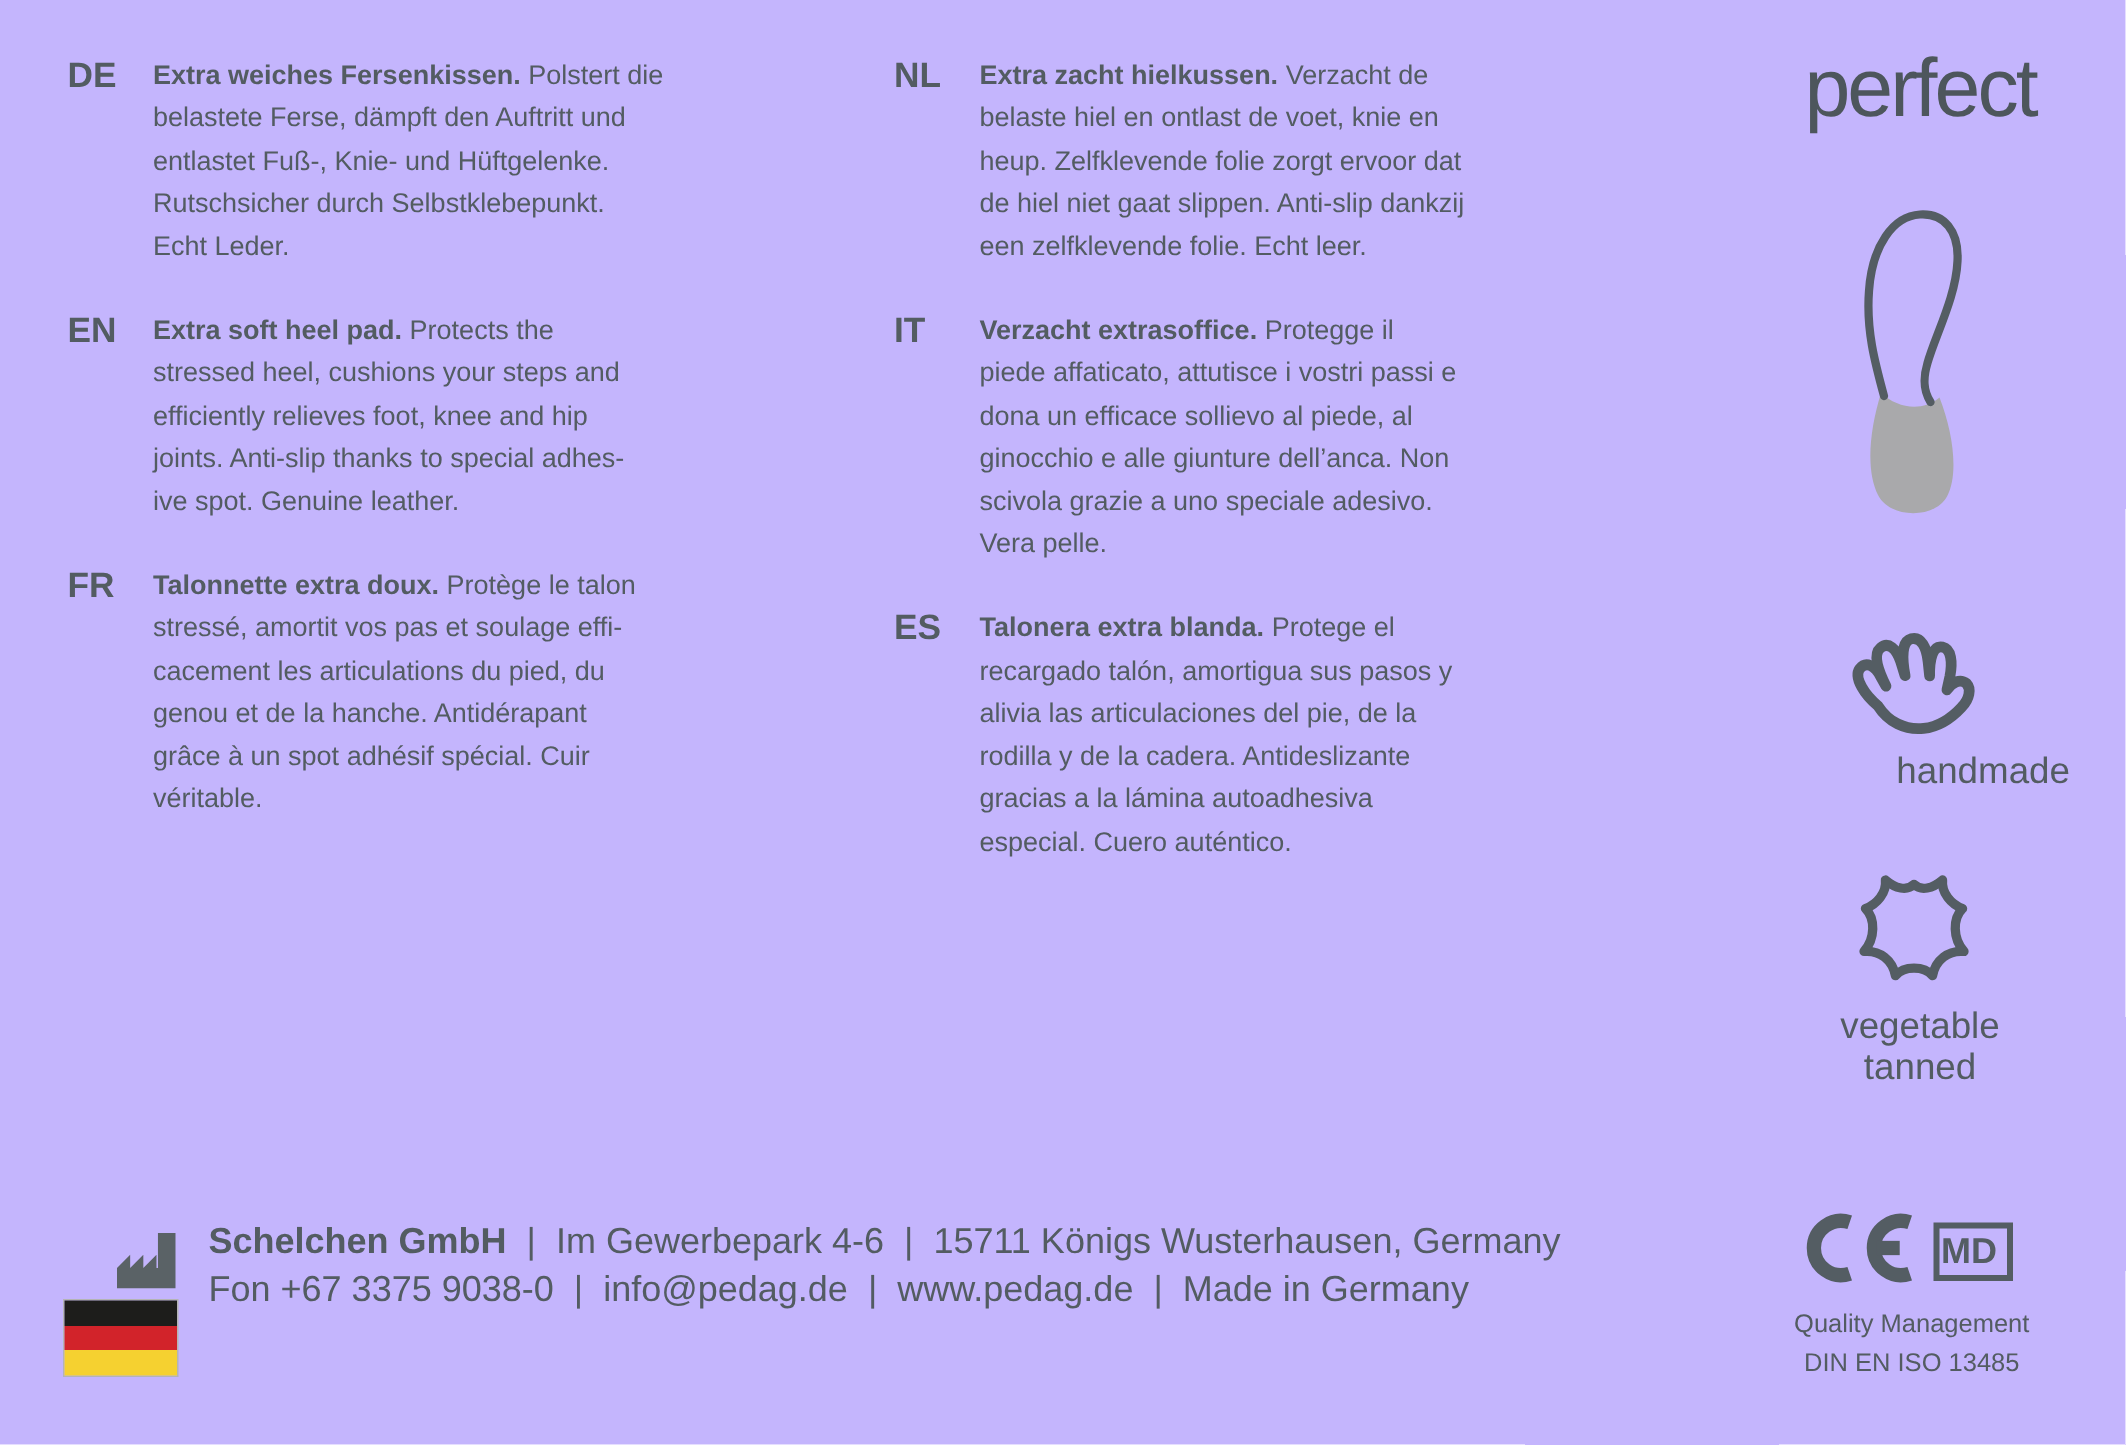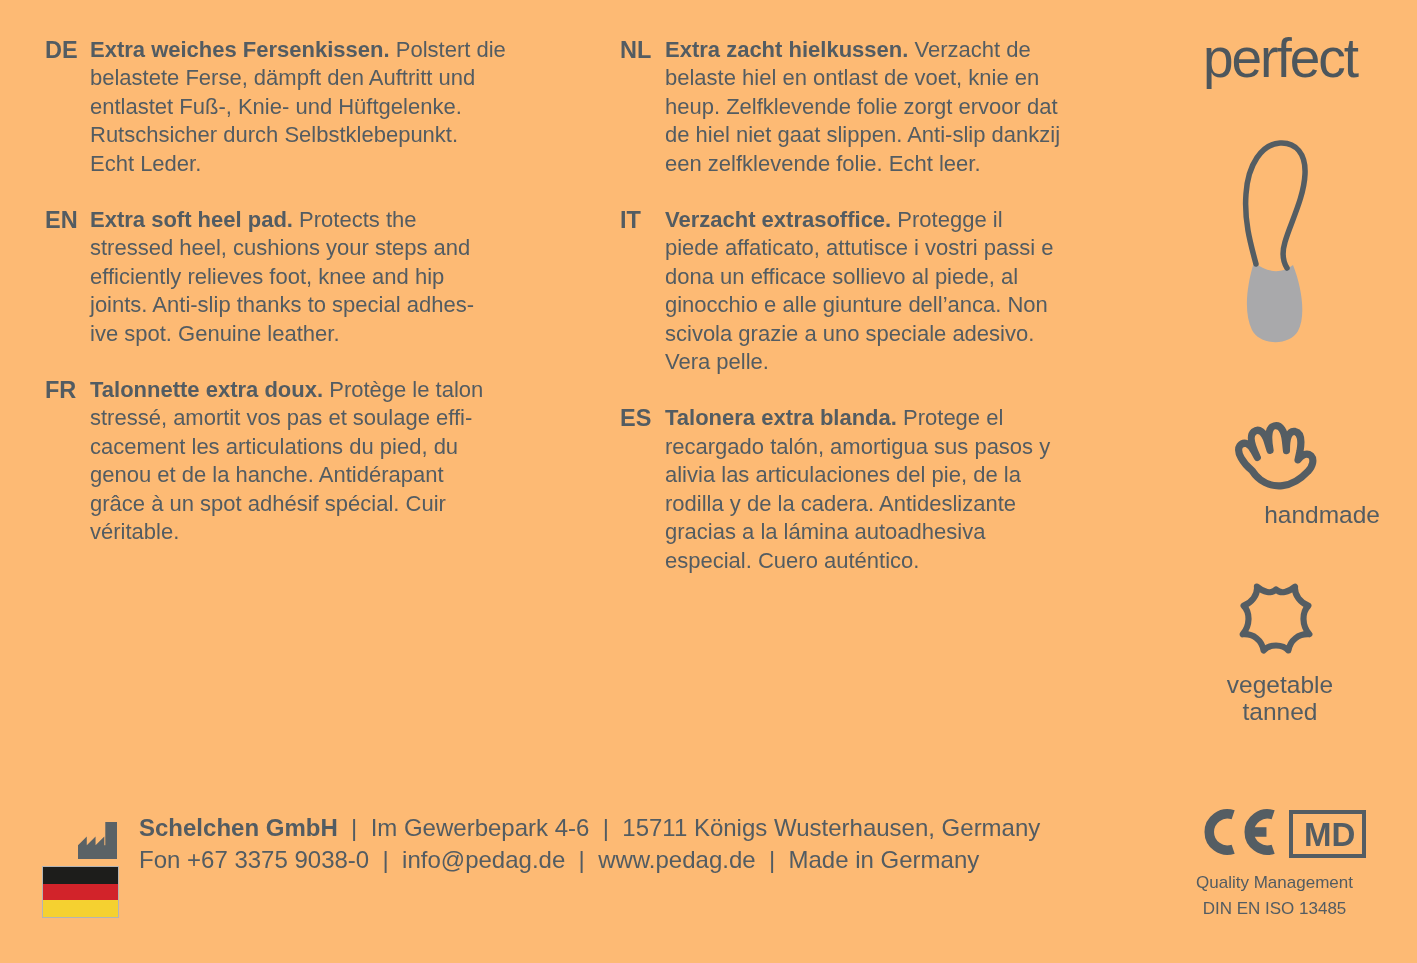--- a/index.html
+++ b/index.html
@@ -1,31 +1,31 @@
 <!DOCTYPE html>
 <html><head>
 <meta charset="utf-8">
 <style>
   html,body { margin:0; padding:0; background:#ffffff; }
   .page {
     position:relative;
     width:1417px; height:963px;
-    background:#fdba74;
+    background:#c4b5fd;
     font-family:"Liberation Sans", sans-serif;
     color:#535c62;
     overflow:hidden;
   }
 
   
   .col { position:absolute; top:36px; }
   .col-left { left:45px; }
-  .col-mid  { left:620px; }
+  .col-mid  { left:596px; }
   .section { display:grid; grid-template-columns:45px auto; margin-bottom:28px; }
   .lang-label { font-weight:bold; font-size:23.5px; line-height:28.4px; }
-  .lang-text  { font-size:22px; line-height:28.4px; white-space:pre-line; }
+  .lang-text  { font-size:18px; line-height:28.4px; white-space:pre-line;margin-left:12px; }
   .lang-text b { font-weight:bold; }
 
   
   .brand-logo {
     position:absolute; left:1180px; top:26px; width:200px;
     text-align:center; font-size:55px; font-weight:normal;
     letter-spacing:-2px; color:#4d565c;
   }
   .sole-icon    { position:absolute; left:1240px; top:138px; }
   .hand-icon    { position:absolute; left:1230px; top:402px; transform:rotate(-6deg); }
@@ -38,22 +38,22 @@
     position:absolute; left:1180px; top:672px; width:200px;
     text-align:center; font-size:24.5px; line-height:26.5px;
     white-space:pre-line; color:#535c62;
   }
   .cert-row {
     position:absolute; left:1196px; top:806px;
     display:flex; align-items:center; gap:13px;
   }
   .md-badge {
     border:4px solid #545d63; color:#545d63;
-    font-weight:bold; font-size:33px; line-height:1;
-    padding:4px 7px 3px 11px; letter-spacing:0px;
+    font-weight:bold; font-size:24px; line-height:1;
+    padding:4px 7px 3px 1px; letter-spacing:0px;
   }
   .quality-block {
     position:absolute; left:1152px; top:870px; width:245px;
     text-align:center; font-size:17px; line-height:25.5px; color:#535c62;
   }
 
   
   .factory-icon { position:absolute; left:76px; top:820px; }
   .german-flag {
     position:absolute; left:42px; top:866px; width:77px; height:52px;

